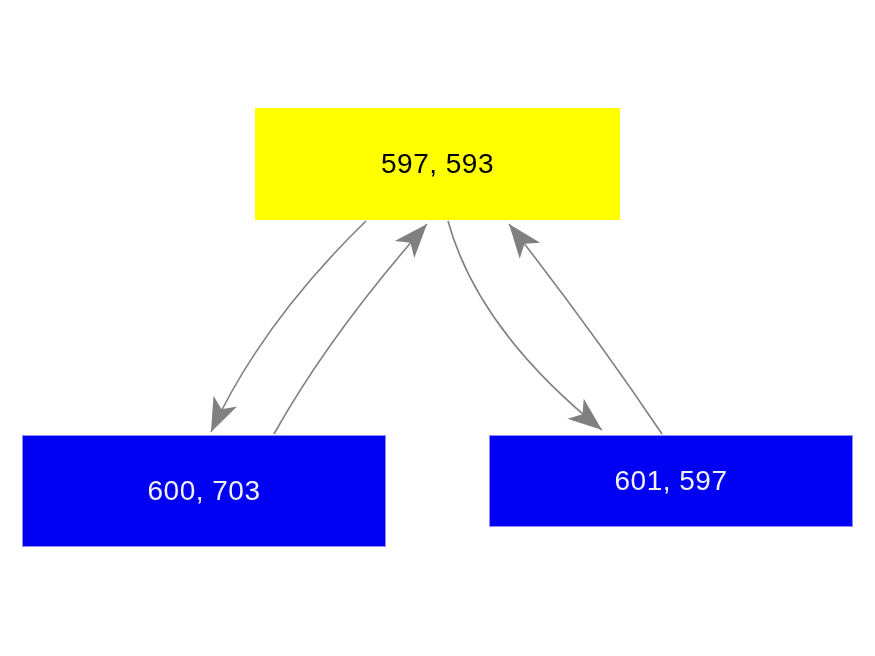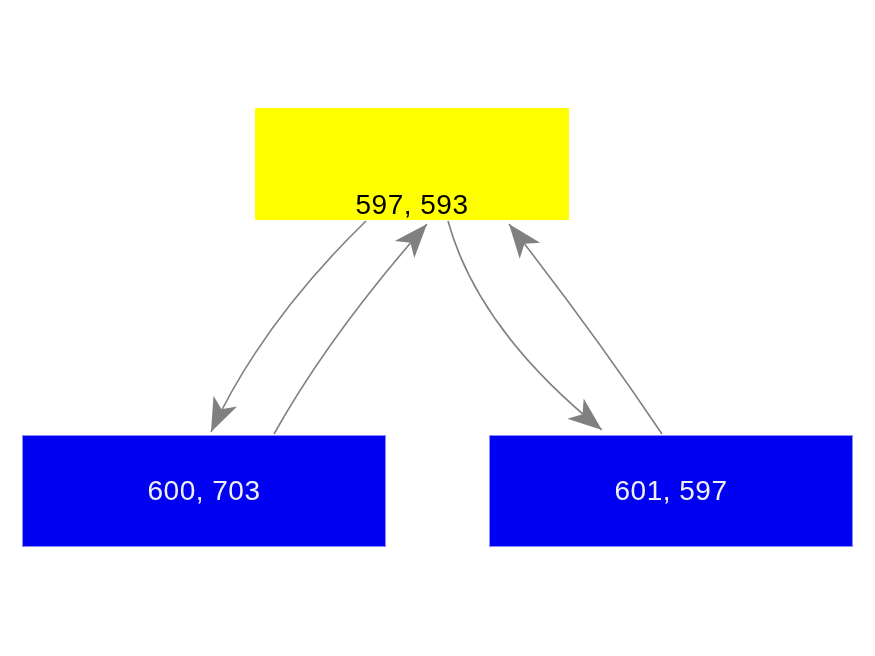--- a/index.html
+++ b/index.html
@@ -50,25 +50,25 @@
       </marker>
     </defs>
     <g id="edge-group">
         <path d="M366,221 Q262,322 211,432" fill="none" stroke="#808080" stroke-width="1.6" marker-end="url(#arrowhead)"></path>
         <path d="M274,434 Q330,334 427,224" fill="none" stroke="#808080" stroke-width="1.6" marker-end="url(#arrowhead)"></path>
         <path d="M448,221 Q478,330 602,430" fill="none" stroke="#808080" stroke-width="1.6" marker-end="url(#arrowhead)"></path>
         <path d="M662,434 Q592,330 509,224" fill="none" stroke="#808080" stroke-width="1.6" marker-end="url(#arrowhead)"></path>
       </g>
   </svg>
 
-  <div class="node" id="node-0" style="left: 255px; top: 108px; width: 314px; height: 112px; background: rgb(255, 255, 0); border-color: rgb(255, 255, 0); color: rgb(0, 0, 0); align-items: flex-end;">
+  <div class="node" id="node-0" style="left: 255px; top: 108px; width: 365px; height: 112px; background: rgb(255, 255, 0); border-color: rgb(255, 255, 0); color: rgb(0, 0, 0);">
     <span>597, 593</span>
   </div>
 
   <div class="node" id="node-1" style="left: 22px; top: 435px; width: 364px; height: 112px; background: rgb(0, 0, 242); border-color: rgb(140, 140, 255); color: rgb(240, 240, 240);">
     <span>600, 703</span>
   </div>
 
-  <div class="node" id="node-2" style="left: 489px; top: 435px; width: 364px; height: 112px; background: rgb(0, 0, 242); border-color: rgb(140, 140, 255); color: rgb(240, 240, 240); text-align: right;">
+  <div class="node" id="node-2" style="left: 489px; top: 435px; width: 364px; height: 92px; background: rgb(0, 0, 242); border-color: rgb(140, 140, 255); color: rgb(240, 240, 240); text-align: right;">
     <span>601, 597</span>
   </div>
 
 </div>
 
 </body></html>

